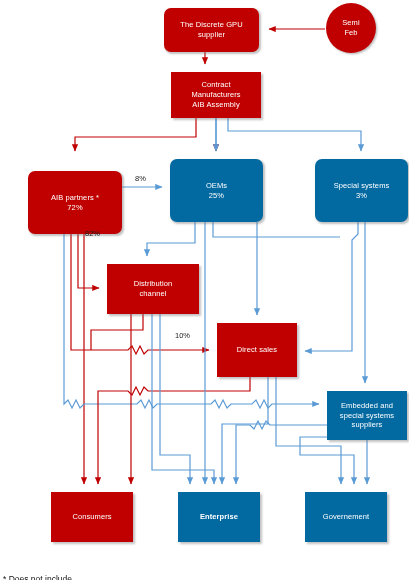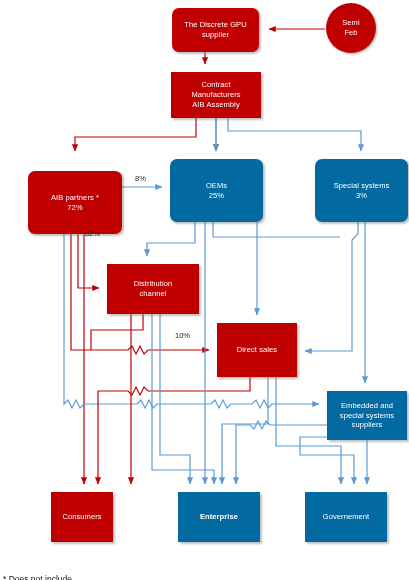--- a/index.html
+++ b/index.html
@@ -122,21 +122,21 @@
     <path d="M276,377 L276,446 L341,446 L341,484" stroke="#5B9BD5" marker-end="url(#ar-blue)"></path>
 
     <path d="M367,440 L367,484" stroke="#5B9BD5" marker-end="url(#ar-blue)"></path>
     <path d="M358,440 L358,437 L300,437 L300,455 L354,455 L354,484" stroke="#5B9BD5" marker-end="url(#ar-blue)"></path>
 
     <path d="M350,440 L350,425 L270,425 L266,421 L262,429 L258,421 L254,429 L250,425 L236,425 L236,484" stroke="#5B9BD5" marker-end="url(#ar-blue)"></path>
 
   </g>
 </svg>
 
-<div class="node red rounded shadow-red" style="left:172px;top:8px;width:87px;height:44px;text-align:center;">
+<div class="node red rounded shadow-red" style="left:164px;top:8px;width:95px;height:44px;text-align:center;">
   <span>
     <span>The Discrete GPU</span><br>
     <span>supplier</span>
   </span>
 </div>
 
 <div class="node red circle shadow-red" style="left:326px;top:3px;width:50px;height:50px;">
   <span>
     <span>Semi</span><br>
     <span>Feb</span>
@@ -184,21 +184,21 @@
 </div>
 
 <div class="node blue shadow-blue" style="left:327px;top:391px;width:80px;height:49px;">
   <span>
     <span>Embedded and</span><br>
     <span>special systems</span><br>
     <span>suppliers</span>
   </span>
 </div>
 
-<div class="node red shadow-red" style="left:51px;top:492px;width:62px;height:50px;">
+<div class="node red shadow-red" style="left:51px;top:492px;width:82px;height:50px;">
   <span>Consumers</span>
 </div>
 
 <div class="node blue shadow-blue" style="left:178px;top:492px;width:82px;height:50px;font-weight:bold;">
   <span>Enterprise</span>
 </div>
 
 <div class="node blue shadow-blue" style="left:305px;top:492px;width:82px;height:50px;">
   <span>Governement</span>
 </div>

